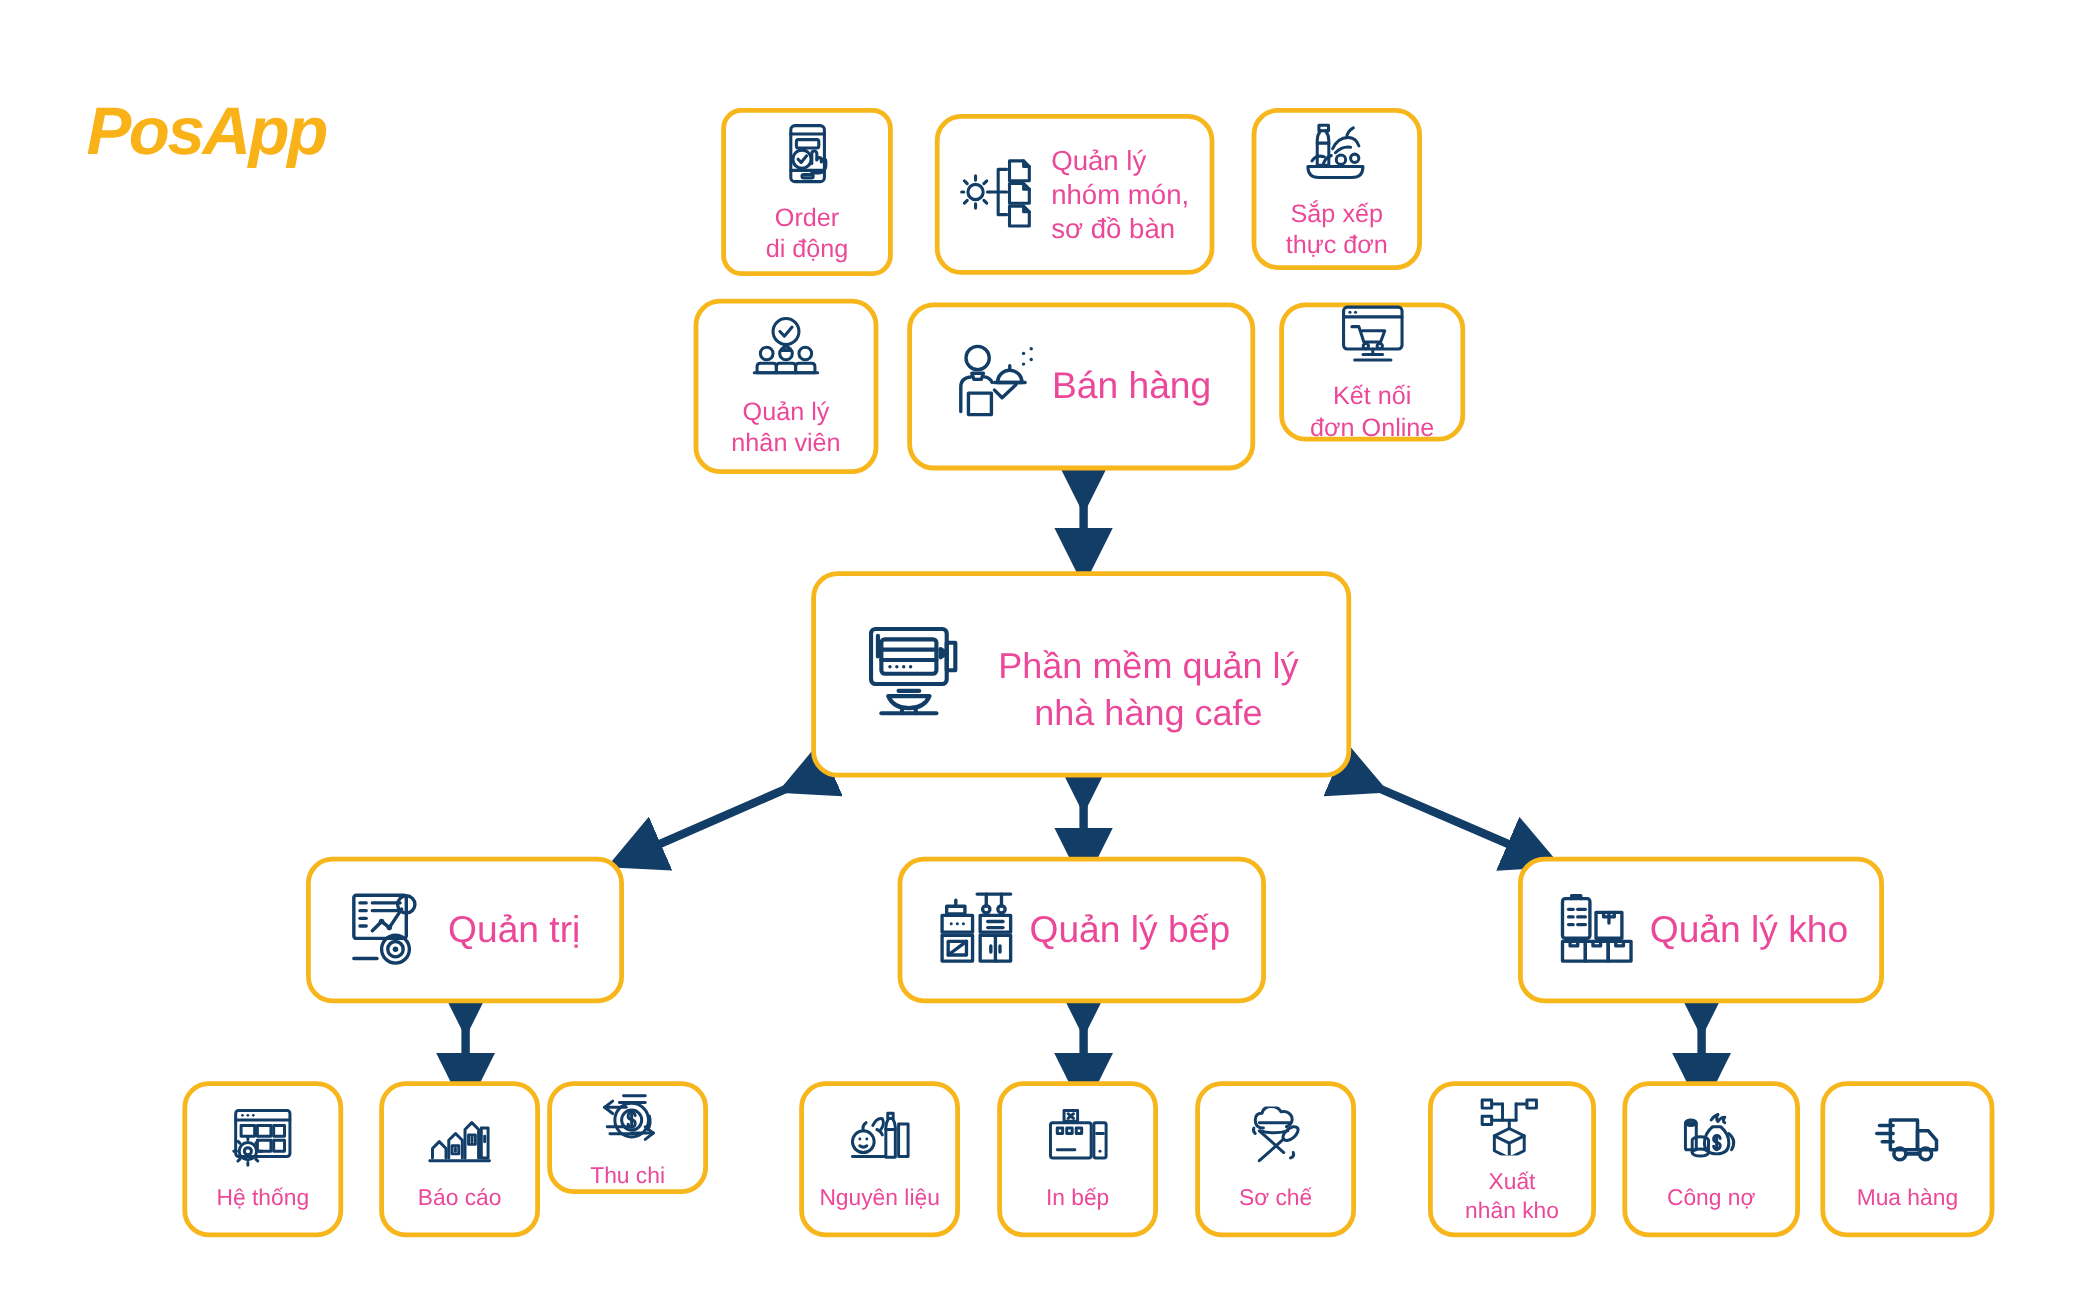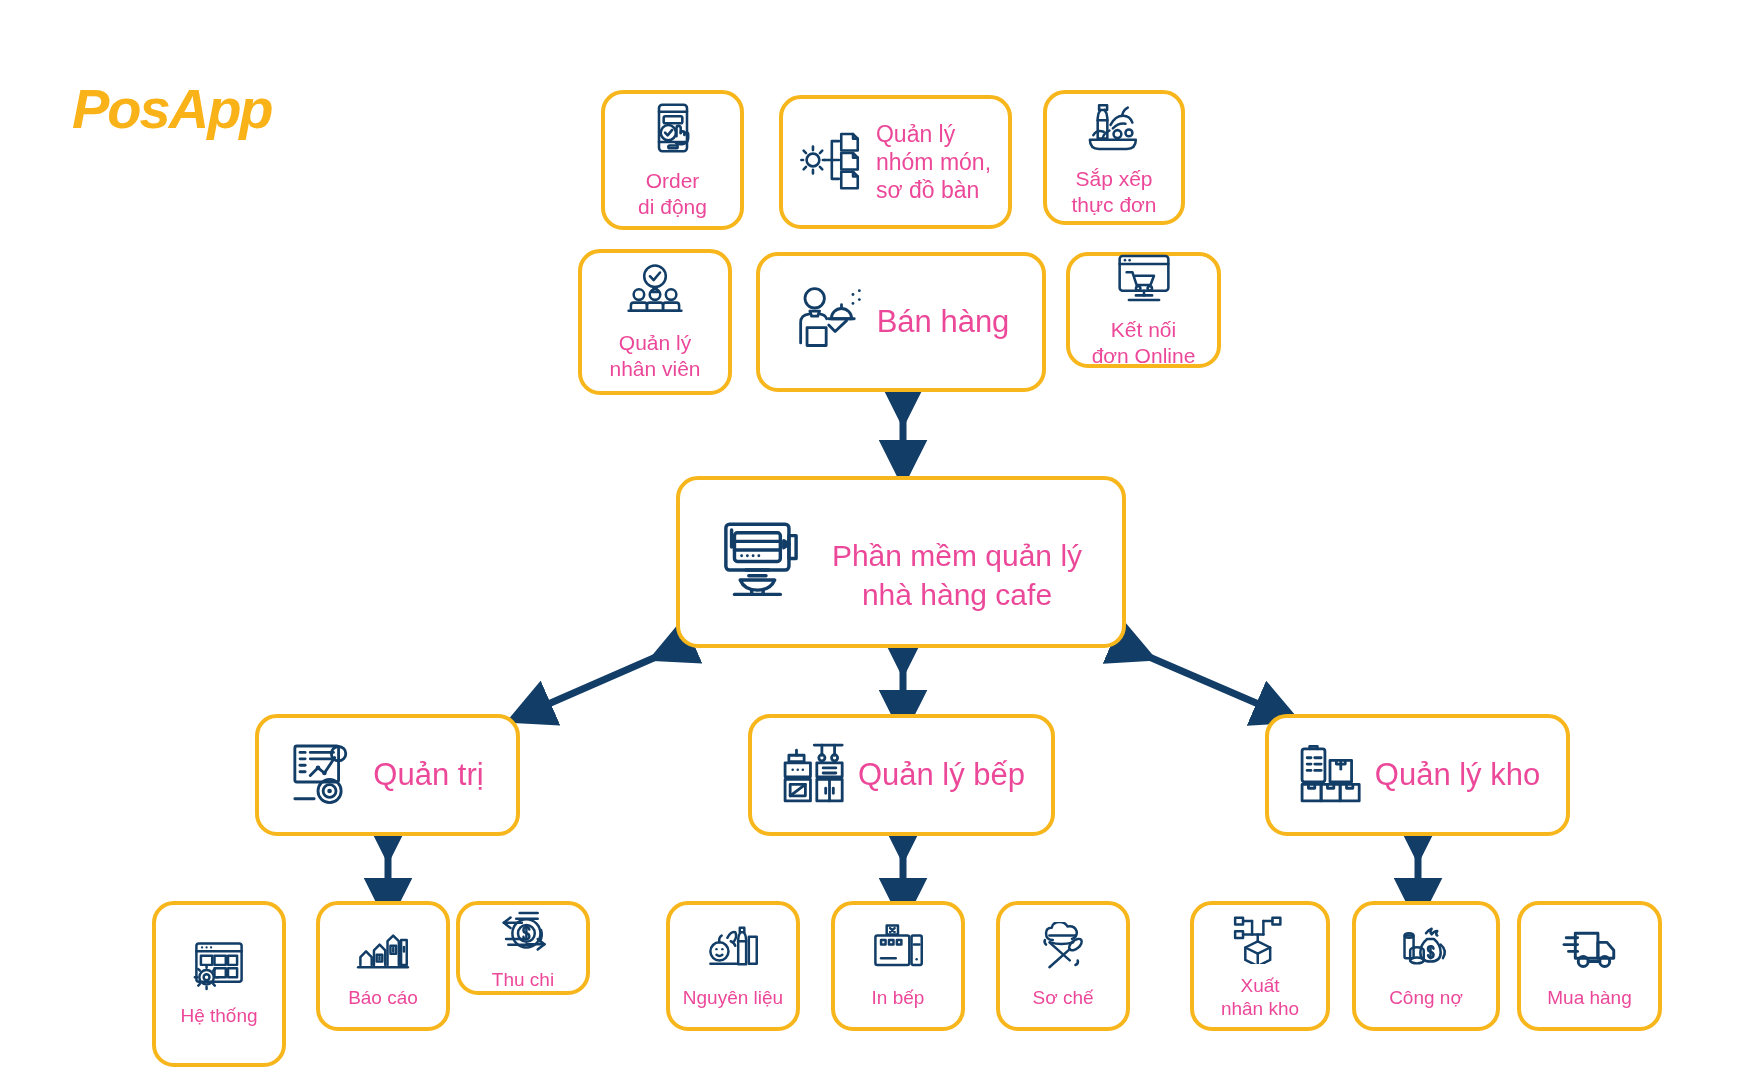--- a/index.html
+++ b/index.html
@@ -103,21 +103,21 @@
       <line x1="1133" y1="650" x2="1277" y2="712"></line>
 
       <line x1="388" y1="838" x2="388" y2="900"></line>
 
       <line x1="903" y1="838" x2="903" y2="900"></line>
 
       <line x1="1418" y1="838" x2="1418" y2="900"></line>
     </g>
   </svg>
 
-  <div class="card stack small" style="left:601px; top:90px; width:143px; height:140px;">
+  <div class="card stack small" style="left:601px; top:90px; width:143px; height:140px;border-radius:17px;">
     <span class="ico">
       <svg width="56" height="56" viewBox="0 0 48 48" fill="none" stroke="#123D66" stroke-width="2.2" stroke-linecap="round" stroke-linejoin="round">
         <rect x="12" y="4" width="24" height="40" rx="3"></rect>
         <line x1="12" y1="10" x2="36" y2="10"></line>
         <line x1="12" y1="36" x2="36" y2="36"></line>
         <rect x="20" y="39" width="8" height="2.4" rx="1.2"></rect>
         <rect x="16" y="14" width="16" height="6" rx="1.4"></rect>
         <circle cx="20" cy="28" r="6.5"></circle>
         <polyline points="17.2,28 19.4,30.3 23.3,25.6"></polyline>
         <path d="M27 31 l0 -7 a1.8 1.8 0 0 1 3.6 0 l0 4"></path>
@@ -330,21 +330,21 @@
         <path d="M10 35 v3 h5 v-3"></path>
         <rect x="20" y="35" width="15" height="13"></rect>
         <path d="M25 35 v3 h5 v-3"></path>
         <rect x="35" y="35" width="15" height="13"></rect>
         <path d="M40 35 v3 h5 v-3"></path>
       </svg>
     </span>
     <span class="lbl">Quản lý kho</span>
   </div>
 
-  <div class="card stack tiny" style="left:152px; top:901px; width:134px; height:166px;">
+  <div class="card stack tiny" style="left:152px; top:901px; width:134px; height:130px;">
     <span class="ico">
       <svg width="56" height="52" viewBox="0 0 48 46" fill="none" stroke="#123D66" stroke-width="2.2" stroke-linecap="round" stroke-linejoin="round">
         <rect x="4" y="3" width="40" height="34" rx="2.2"></rect>
         <line x1="4" y1="10" x2="44" y2="10"></line>
         <circle cx="9" cy="6.6" r="1" fill="#123D66" stroke="none"></circle>
         <circle cx="13" cy="6.6" r="1" fill="#123D66" stroke="none"></circle>
         <circle cx="17" cy="6.6" r="1" fill="#123D66" stroke="none"></circle>
         <rect x="8" y="14" width="10" height="8"></rect>
         <rect x="20" y="14" width="10" height="8"></rect>
         <rect x="32" y="14" width="8" height="8"></rect>

